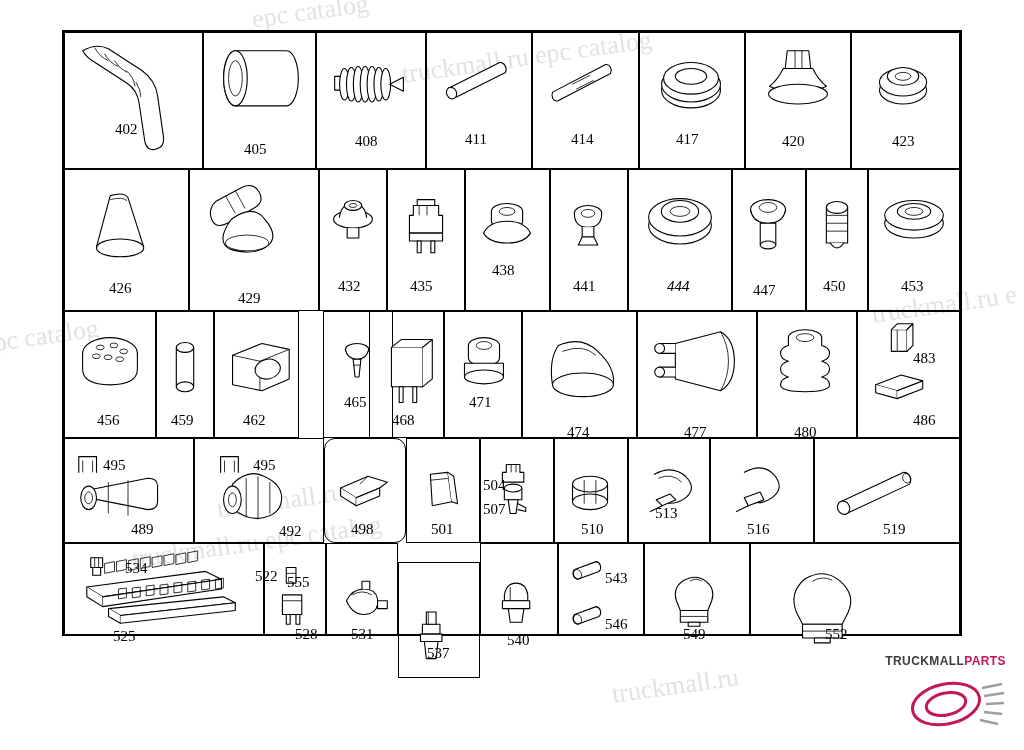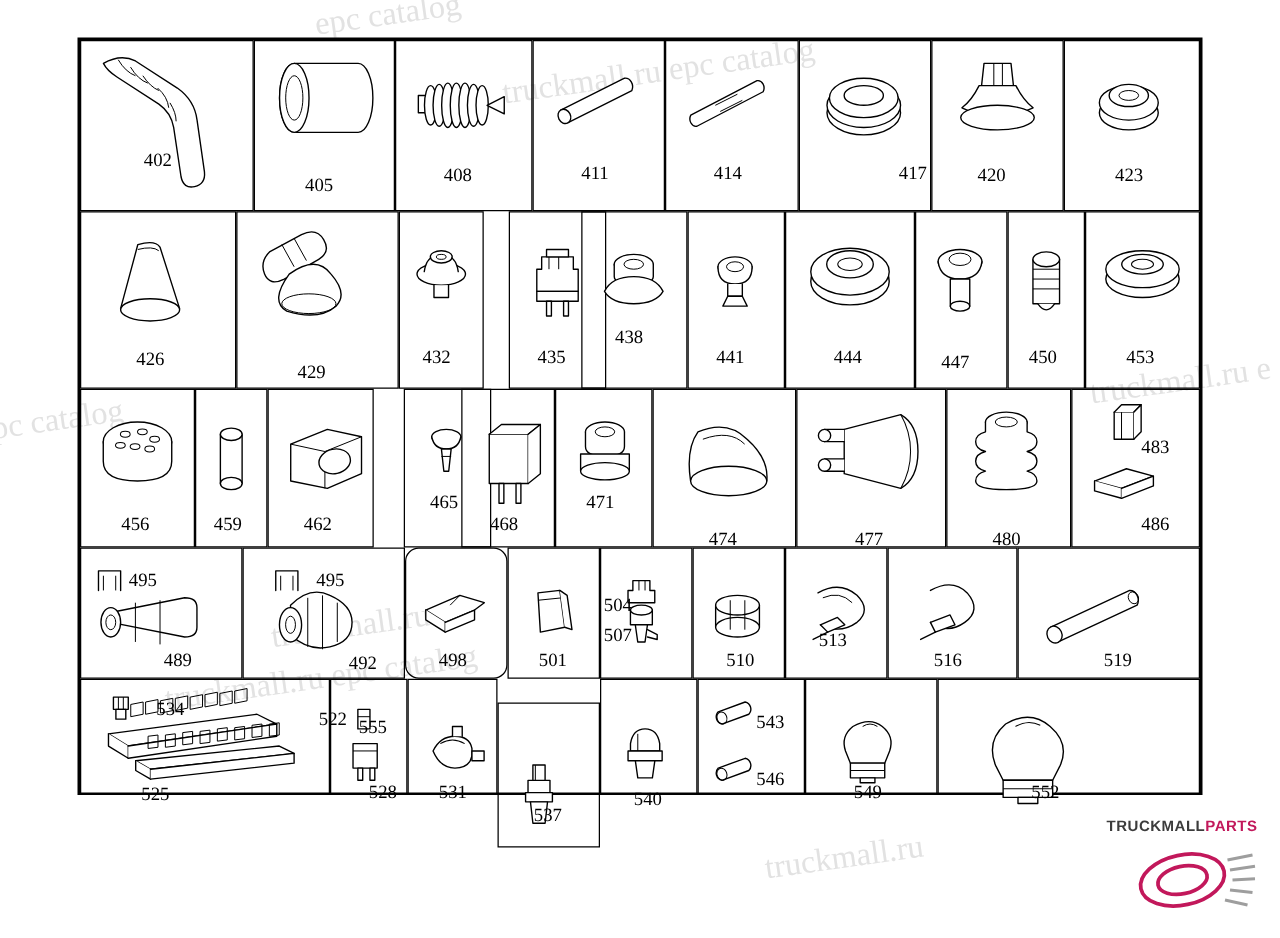--- a/index.html
+++ b/index.html
@@ -172,21 +172,21 @@
       </div>
       <div class="cell" style="left: 575px; top: 0px; width: 106px; height: 137px;">
         <div class="art">
           <svg viewBox="0 0 106 137" preserveAspectRatio="none" xmlns="http://www.w3.org/2000/svg">
     <ellipse style="fill:#fff;stroke:#000;stroke-width:1.1;stroke-linejoin:round;stroke-linecap:round" cx="52" cy="58" rx="30" ry="18"></ellipse>
     <ellipse style="fill:#fff;stroke:#000;stroke-width:1.1;stroke-linejoin:round;stroke-linecap:round" cx="52" cy="52" rx="30" ry="18"></ellipse>
     <ellipse style="fill:#fff;stroke:#000;stroke-width:1.1;stroke-linejoin:round;stroke-linecap:round" cx="52" cy="46" rx="28" ry="16"></ellipse>
     <ellipse style="fill:#fff;stroke:#000;stroke-width:1.1;stroke-linejoin:round;stroke-linecap:round" cx="52" cy="44" rx="16" ry="8"></ellipse>
           </svg>
         </div>
-        <div class="num" style="left: 36px; top: 98px; margin-left: 43px;">417</div>
+        <div class="num" style="left: 36px; top: 98px;">417</div>
       </div>
       <div class="cell" style="left: 681px; top: 0px; width: 106px; height: 137px;">
         <div class="art">
           <svg viewBox="0 0 106 137" preserveAspectRatio="none" xmlns="http://www.w3.org/2000/svg">
     <path style="fill:#fff;stroke:#000;stroke-width:1.1;stroke-linejoin:round;stroke-linecap:round" d="M42 18 l22 0 l2 18 l-26 0 z"></path>
     <path style="fill:none;stroke:#000;stroke-width:0.8" d="M50 18 l0 18"></path>
     <path style="fill:none;stroke:#000;stroke-width:0.8" d="M57 18 l0 18"></path>
     <path style="fill:#fff;stroke:#000;stroke-width:1.1;stroke-linejoin:round;stroke-linecap:round" d="M38 36 l30 0 q6 12 14 18 q-30 14 -58 0 q8 -6 14 -18 z"></path>
     <ellipse style="fill:#fff;stroke:#000;stroke-width:1.1;stroke-linejoin:round;stroke-linecap:round" cx="53" cy="62" rx="30" ry="10"></ellipse>
           </svg>
@@ -231,21 +231,21 @@
           <svg viewBox="0 0 68 142" preserveAspectRatio="none" xmlns="http://www.w3.org/2000/svg">
     <ellipse style="fill:#fff;stroke:#000;stroke-width:1.1;stroke-linejoin:round;stroke-linecap:round" cx="34" cy="50" rx="20" ry="9"></ellipse>
     <path style="fill:#fff;stroke:#000;stroke-width:1.1;stroke-linejoin:round;stroke-linecap:round" d="M20 48 q2 -14 14 -14 q12 0 14 14"></path>
     <ellipse style="fill:#fff;stroke:#000;stroke-width:1.1;stroke-linejoin:round;stroke-linecap:round" cx="34" cy="36" rx="9" ry="5"></ellipse>
     <ellipse style="fill:none;stroke:#000;stroke-width:0.8" cx="34" cy="36" rx="4" ry="2"></ellipse>
     <path style="fill:#fff;stroke:#000;stroke-width:1.1;stroke-linejoin:round;stroke-linecap:round" d="M28 59 l0 10 l12 0 l0 -10"></path>
           </svg>
         </div>
         <div class="num" style="left: 18px; top: 108px;">432</div>
       </div>
-      <div class="cell" style="left: 323px; top: 137px; width: 78px; height: 142px; margin-left: 20px;">
+      <div class="cell" style="left: 323px; top: 137px; width: 78px; height: 142px;">
         <div class="art">
           <svg viewBox="0 0 78 142" preserveAspectRatio="none" xmlns="http://www.w3.org/2000/svg">
     <path style="fill:#fff;stroke:#000;stroke-width:1.1;stroke-linejoin:round;stroke-linecap:round" d="M26 36 l26 0 l0 10 l4 0 l0 18 l-34 0 l0 -18 l4 0 z"></path>
     <path style="fill:none;stroke:#000;stroke-width:0.8" d="M32 36 l0 10"></path>
     <path style="fill:none;stroke:#000;stroke-width:0.8" d="M40 36 l0 10"></path>
     <path style="fill:#fff;stroke:#000;stroke-width:1.1;stroke-linejoin:round;stroke-linecap:round" d="M30 30 l18 0 l0 6 l-18 0 z"></path>
     <path style="fill:#fff;stroke:#000;stroke-width:1.1;stroke-linejoin:round;stroke-linecap:round" d="M22 64 l34 0 l0 8 l-34 0 z"></path>
     <path style="fill:#fff;stroke:#000;stroke-width:1.1;stroke-linejoin:round;stroke-linecap:round" d="M30 72 l4 0 l0 12 l-4 0 z"></path>
     <path style="fill:#fff;stroke:#000;stroke-width:1.1;stroke-linejoin:round;stroke-linecap:round" d="M44 72 l4 0 l0 12 l-4 0 z"></path>
           </svg>
@@ -268,21 +268,21 @@
           <svg viewBox="0 0 78 142" preserveAspectRatio="none" xmlns="http://www.w3.org/2000/svg">
     <ellipse style="fill:#fff;stroke:#000;stroke-width:1.1;stroke-linejoin:round;stroke-linecap:round" cx="38" cy="44" rx="14" ry="8"></ellipse>
     <path style="fill:#fff;stroke:#000;stroke-width:1.1;stroke-linejoin:round;stroke-linecap:round" d="M24 44 q0 14 14 14 q14 0 14 -14"></path>
     <ellipse style="fill:none;stroke:#000;stroke-width:0.8" cx="38" cy="44" rx="7" ry="4"></ellipse>
     <path style="fill:#fff;stroke:#000;stroke-width:1.1;stroke-linejoin:round;stroke-linecap:round" d="M32 58 l0 10 l12 0 l0 -10"></path>
     <path style="fill:#fff;stroke:#000;stroke-width:1.1;stroke-linejoin:round;stroke-linecap:round" d="M32 68 l-4 8 l20 0 l-4 -8 z"></path>
           </svg>
         </div>
         <div class="num" style="left: 22px; top: 108px;">441</div>
       </div>
-      <div class="cell" style="left: 564px; top: 137px; width: 104px; height: 142px;">
+      <div class="cell" style="left: 564px; top: 137px; width: 104px; height: 142px; font-style: italic;">
         <div class="art">
           <svg viewBox="0 0 104 142" preserveAspectRatio="none" xmlns="http://www.w3.org/2000/svg">
     <ellipse style="fill:#fff;stroke:#000;stroke-width:1.1;stroke-linejoin:round;stroke-linecap:round" cx="52" cy="56" rx="32" ry="19"></ellipse>
     <ellipse style="fill:#fff;stroke:#000;stroke-width:1.1;stroke-linejoin:round;stroke-linecap:round" cx="52" cy="48" rx="32" ry="19"></ellipse>
     <ellipse style="fill:#fff;stroke:#000;stroke-width:1.1;stroke-linejoin:round;stroke-linecap:round" cx="52" cy="42" rx="19" ry="11"></ellipse>
     <ellipse style="fill:none;stroke:#000;stroke-width:0.8" cx="52" cy="42" rx="10" ry="5"></ellipse>
           </svg>
         </div>
         <div class="num" style="left: 38px; top: 108px;">444</div>
       </div>

